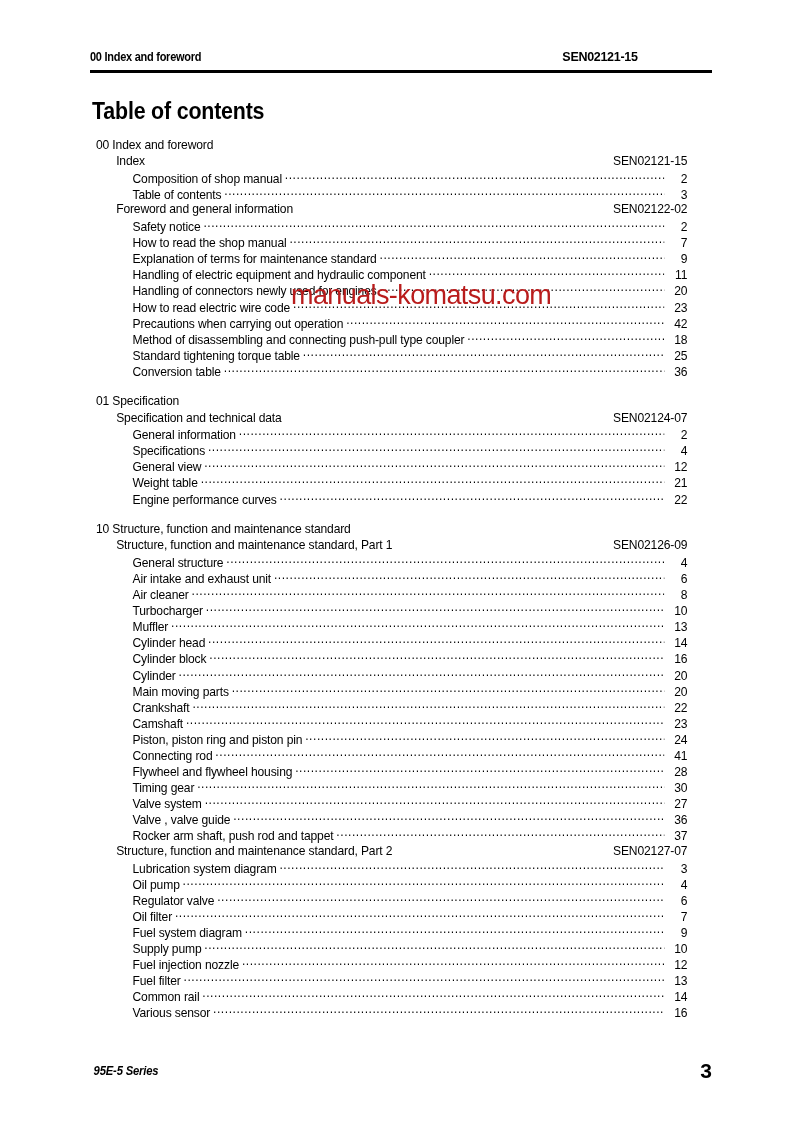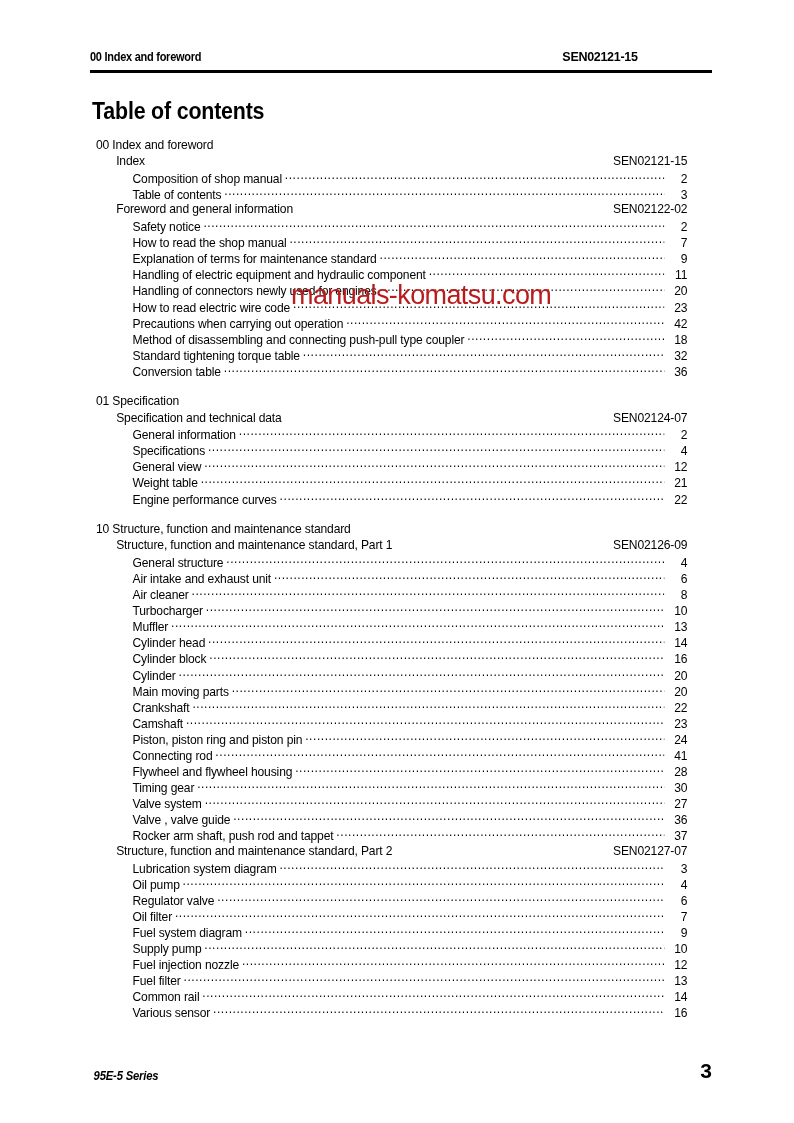--- a/index.html
+++ b/index.html
@@ -119,21 +119,21 @@
   }
 
   
   .page-footer {
     position: absolute;
     left: 90px;
     top: 1059px;
     width: 622px;
     display: flex;
     justify-content: space-between;
-    align-items: flex-end;
+    align-items: center;
   }
   .footer-left {
     font-size: 12.5px;
     font-weight: bold;
     font-style: italic;
     letter-spacing: -0.2px;
     transform: scaleX(0.9);
     transform-origin: left baseline;
   }
   .footer-right {
@@ -217,21 +217,21 @@
           <span class="value">42</span>
         </div>
         <div class="row lvl-3">
           <span class="label">Method of disassembling and connecting push-pull type coupler</span>
           <span class="leader"></span>
           <span class="value">18</span>
         </div>
         <div class="row lvl-3">
           <span class="label">Standard tightening torque table</span>
           <span class="leader"></span>
-          <span class="value">32</span>
+          <span class="value">25</span>
         </div>
         <div class="row lvl-3">
           <span class="label">Conversion table</span>
           <span class="leader"></span>
           <span class="value">36</span>
         </div>
       </div>
       <div class="toc-group">
         <div class="row lvl-1">
           <span class="label">01 Specification</span>

